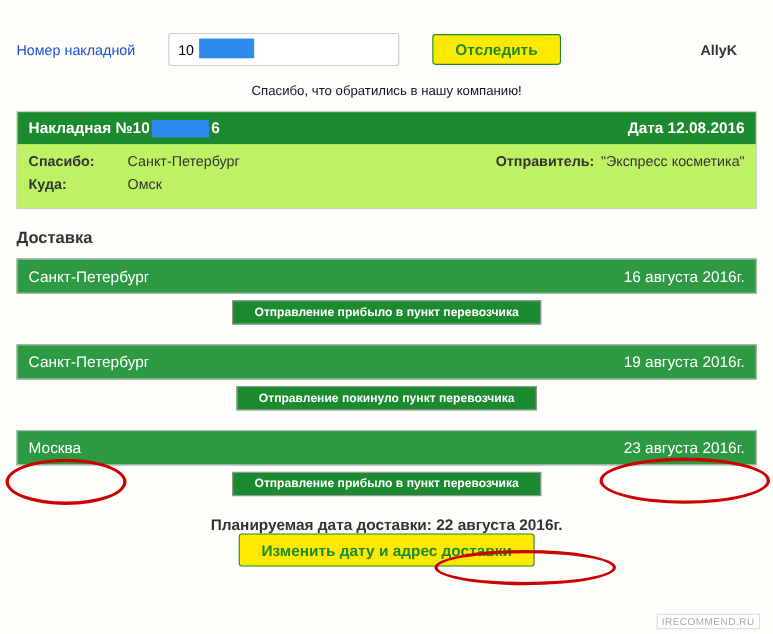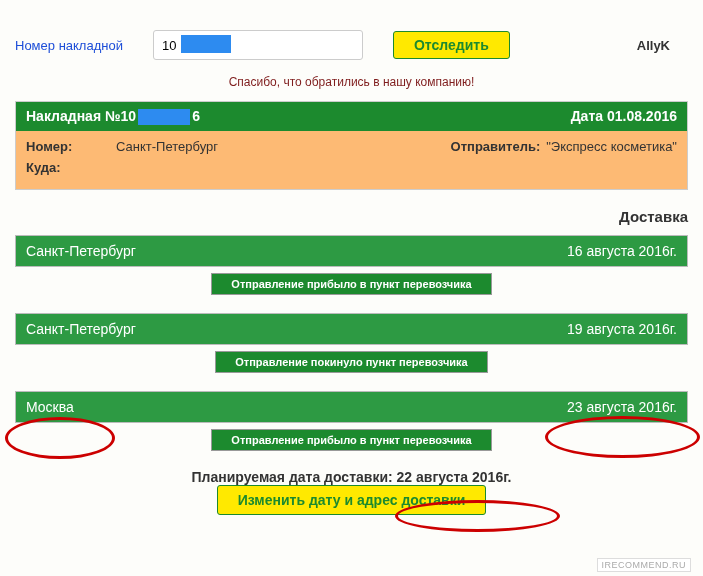--- a/index.html
+++ b/index.html
@@ -74,26 +74,26 @@
       color: #1c8a2e;
       font-weight: bold;
       font-size: 14px;
       padding: 6px 20px;
       border-radius: 3px;
       cursor: pointer;
     }
     .thankyou {
       text-align: center;
       font-size: 12px;
-      color: #7f1d1d;
+      color: #0f172a;
       margin-bottom: 12px;
     }
     .info-box {
       border: 1px solid #ccc;
-      background: #fdba74;
+      background: #bef264;
       margin-bottom: 18px;
     }
     .info-header {
       background: #1c8a2e;
       color: #fff;
       display: flex;
       justify-content: space-between;
       padding: 6px 10px;
       font-weight: bold;
       font-size: 14px;
@@ -119,21 +119,21 @@
       width: 90px;
     }
     .info-row .val {
       flex: 1;
     }
     .info-row .lbl2 {
       font-weight: bold;
       margin-right: 6px;
     }
     .section-title {
-      text-align: right;
+      text-align: left;
       font-weight: bold;
       font-size: 15px;
       margin-bottom: 10px;
     }
     .track-bar {
       background: #2d9a43;
       color: #fff;
       display: flex;
       justify-content: space-between;
       padding: 7px 10px;
@@ -202,31 +202,32 @@
     <button class="btn-yellow">Отследить</button>
   </div>
 
   <div class="thankyou">Спасибо, что обратились в нашу компанию!</div>
 
   <div class="info-box">
     <div class="info-header">
       <span>
         <span>Накладная №10</span><span class="redact-header"></span><span>6</span>
       </span>
-      <span>Дата 01.08.2016</span>
+      <span>Дата 12.08.2016</span>
     </div>
     <div class="info-body">
       <div class="info-row">
-        <span class="lbl">Номер:</span>
+        <span class="lbl">Спасибо:</span>
         <span class="val">Санкт-Петербург</span>
         <span class="lbl2">Отправитель:</span>
         <span>"Экспресс косметика"</span>
       </div>
       <div class="info-row">
         <span class="lbl">Куда:</span>
+        <span class="val">Омск</span>
       </div>
     </div>
   </div>
 
   <div class="section-title">Доставка</div>
 
   <div class="track-bar">
     <span>Санкт-Петербург</span>
     <span>16 августа 2016г.</span>
   </div>

